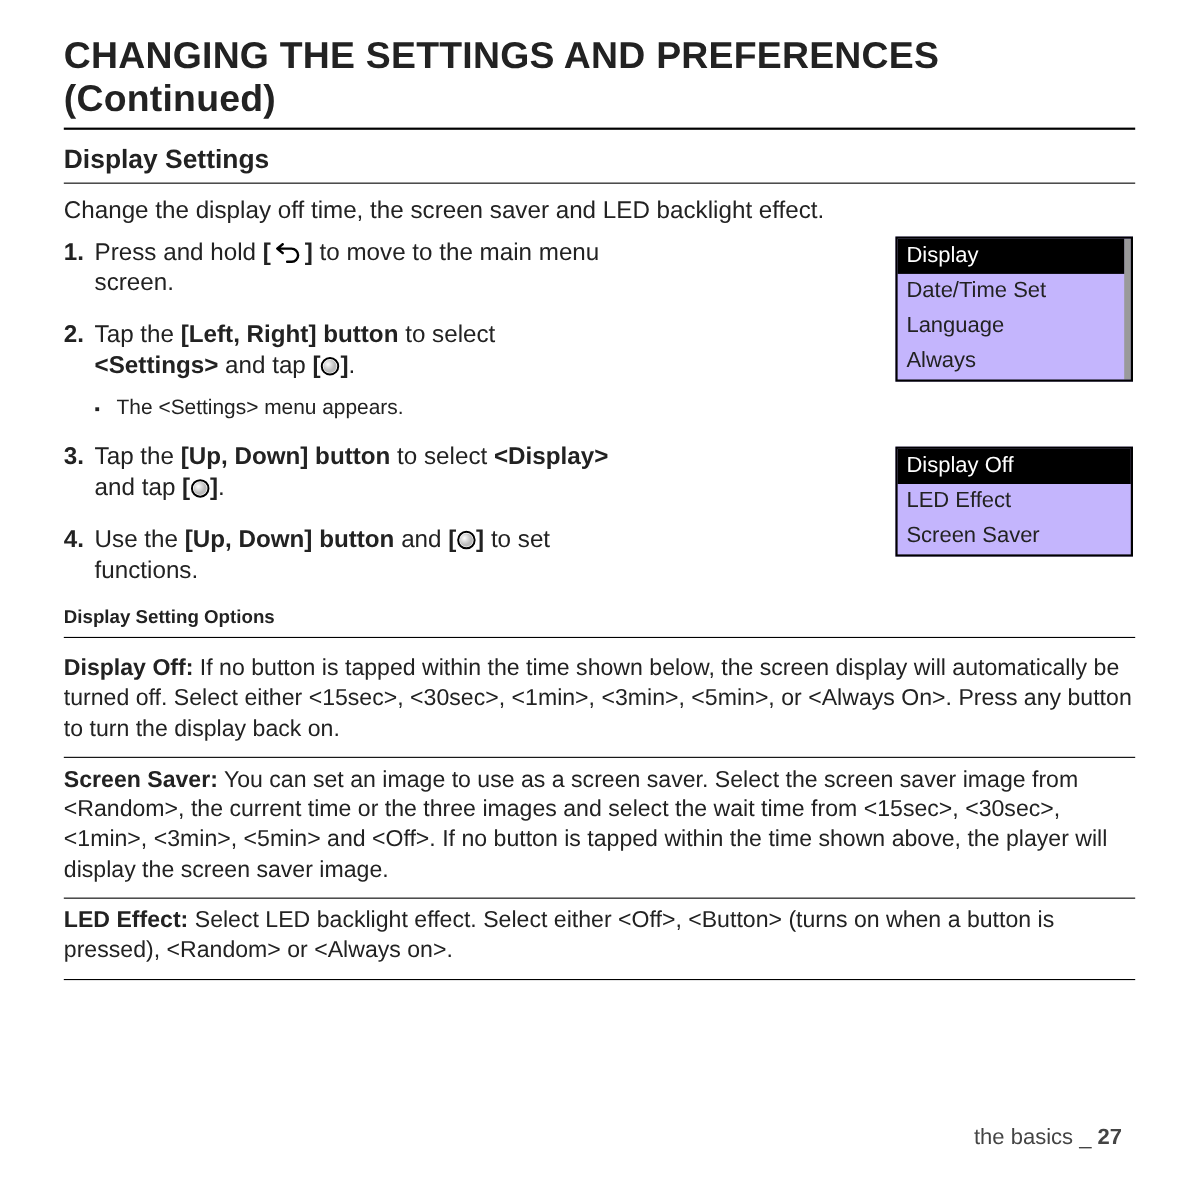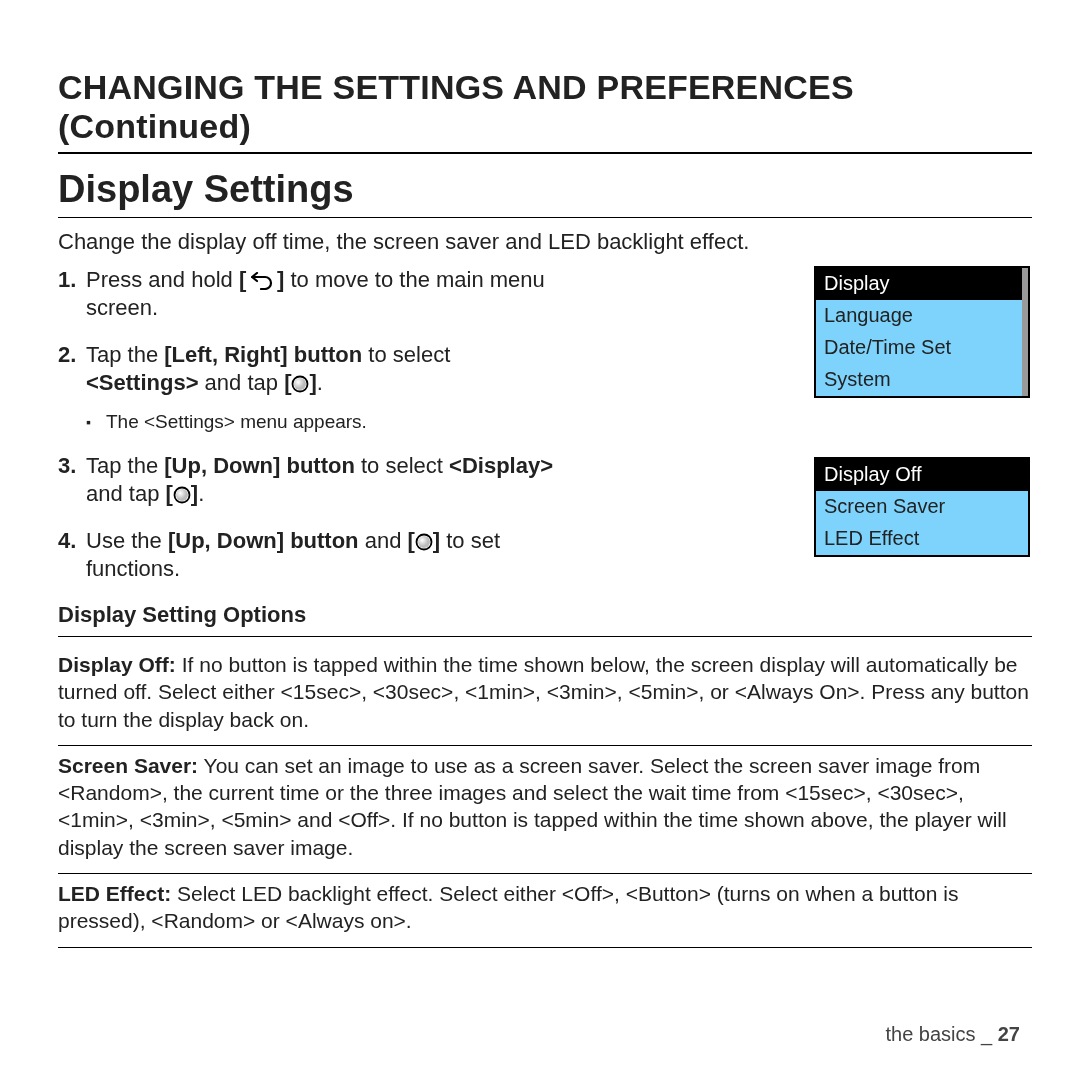--- a/index.html
+++ b/index.html
@@ -6,35 +6,35 @@
     margin: 0;
     padding: 0;
     width: 1080px;
     height: 1080px;
     background: #ffffff;
     font-family: Arial, Helvetica, sans-serif;
     color: #222;
   }
   .page {
     box-sizing: border-box;
-    padding: 68px 48px 0 58px;
+    padding: 32px 48px 0 58px;
     position: relative;
     height: 100%;
     border-radius: 17px;
   }
   .chapter-title {
     font-size: 34px;
     font-weight: bold;
     letter-spacing: 0.2px;
     border-bottom: 2px solid #000;
     padding-bottom: 6px;
     margin-bottom: 14px;
   }
   .section-title {
-    font-size: 38px;
+    font-size: 24px;
     font-weight: bold;
     border-bottom: 1.5px solid #000;
     padding-bottom: 6px;
     margin-bottom: 10px;
   }
   .intro {
     font-size: 22px;
     margin-bottom: 10px;
     line-height: 1.25;
   }
@@ -81,21 +81,21 @@
   .icon-back svg, .icon-circle svg {
     display: block;
   }
   .bold { font-weight: bold; }
   
   .menu-box {
     position: absolute;
     right: 2px;
     width: 212px;
     border: 2px solid #000;
-    background: #7dd3fc;
+    background: #c4b5fd;
     font-size: 20px;
     line-height: 1.35;
     box-shadow: inset -6px 0 0 #9a9a9a;
   }
   .menu-box .row {
     padding: 2px 8px 3px 8px;
   }
   .menu-box .row.sel {
     background: #000;
     color: #fff;
@@ -103,21 +103,21 @@
   }
   .menu-box .row:not(.sel) {
     color: #222;
     margin-right: 6px;
   }
   .menu1 { top: 0; }
   .menu2 { top: 191px; box-shadow: none; }
   .menu2 .row.sel, .menu2 .row:not(.sel) { margin-right: 0; }
 
   .options-title {
-    font-size: 22px;
+    font-size: 17px;
     font-weight: bold;
     margin-top: 14px;
     border-bottom: 1.5px solid #000;
     padding-bottom: 8px;
     margin-bottom: 8px;
   }
   .option-block {
     font-size: 21px;
     line-height: 1.3;
     border-bottom: 1px solid #000;
@@ -142,29 +142,29 @@
   <div class="chapter-title">CHANGING THE SETTINGS AND PREFERENCES (Continued)</div>
 
   <div class="section-title">Display Settings</div>
 
   <div class="intro">Change the display off time, the screen saver and LED backlight effect.</div>
 
   <div class="body-area">
 
     <div class="menu-box menu1">
       <div class="row sel">Display</div>
+      <div class="row">Date/Time Set</div>
       <div class="row">Language</div>
-      <div class="row">Date/Time Set</div>
-      <div class="row">System</div>
+      <div class="row">Always</div>
     </div>
 
     <div class="menu-box menu2">
       <div class="row sel">Display Off</div>
+      <div class="row">LED Effect</div>
       <div class="row">Screen Saver</div>
-      <div class="row">LED Effect</div>
     </div>
 
     <div class="steps">
 
       <div class="step">
         <span class="num">1.</span>
         <span>Press and hold </span><span class="icon-bracket">[</span> <span class="icon-back"><svg width="22" height="18" viewBox="0 0 22 18">
               <path d="M6 9 L1 5 L6 1 M1 5 H14 A6 6 0 0 1 14 17 H10" fill="none" stroke="#000" stroke-width="2.2" stroke-linejoin="round" stroke-linecap="round"></path>
             </svg></span> <span class="icon-bracket">]</span><span> to move to the main menu screen.</span>
       </div>

